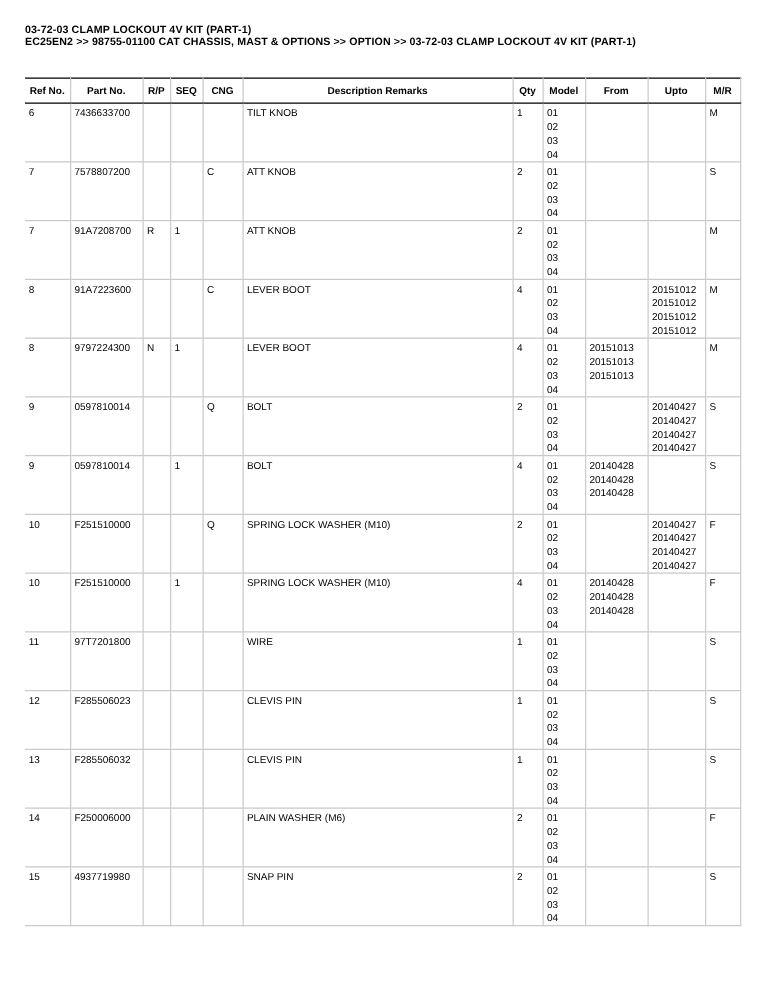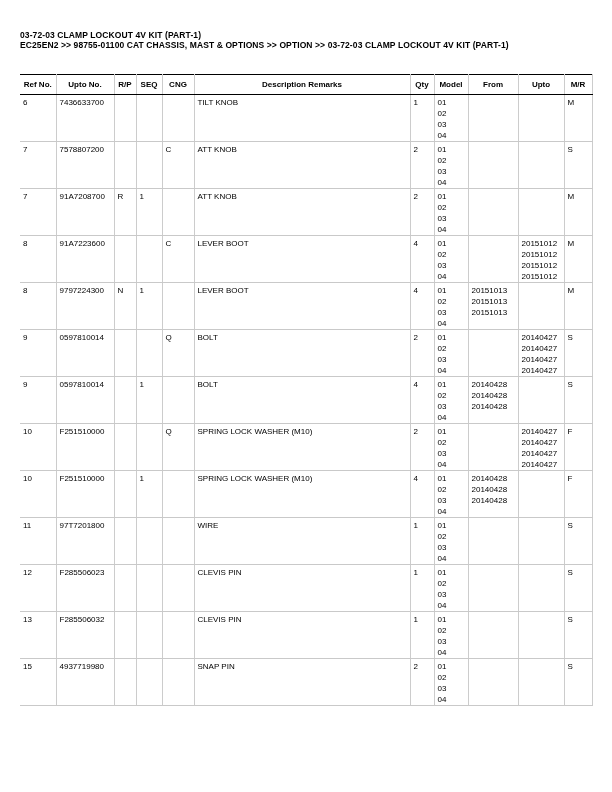--- a/index.html
+++ b/index.html
@@ -5,21 +5,21 @@
   * { box-sizing: border-box; }
   html, body { margin: 0; padding: 0; background: #ffffff; }
   body {
     width: 612px; height: 792px;
     font-family: "Liberation Sans", sans-serif;
     color: #000;
   }
   .page {
     position: relative;
     width: 612px; height: 792px;
-    padding: 28px 20px;
+    padding: 16px 20px;
     overflow: hidden;
     background: #ffffff;
   }
   .doc-title {
     font-size: 8.5px;
     font-weight: 700;
     padding-top: 2px;
     letter-spacing: 0.1px;
   }
   .breadcrumb {
@@ -77,21 +77,21 @@
         <col style="width:216px">
         <col style="width:24px">
         <col style="width:34px">
       <col style="width:50px">
         <col style="width:46px">
         <col style="width:28px">
     </colgroup>
     <thead>
       <tr>
         <th>Ref No.</th>
-        <th>Upto No.</th>
+        <th>Part No.</th>
         <th>R/P</th>
         <th>SEQ</th>
         <th>CNG</th>
         <th>Description Remarks</th>
         <th>Qty</th>
         <th>Model</th>
         <th>From</th>
         <th>Upto</th>
         <th>M/R</th>
       </tr>
@@ -334,20 +334,38 @@
             <div class="line">01</div>
             <div class="line">02</div>
             <div class="line">03</div>
             <div class="line">04</div>
           </td>
     <td class="stack"></td>
     <td class="stack"></td>
     <td>S</td>
   </tr>
         <tr class="part-row">
+    <td>14</td>
+    <td>F250006000</td>
+    <td></td>
+    <td></td>
+    <td></td>
+    <td>PLAIN WASHER (M6)</td>
+    <td>2</td>
+    <td class="stack">
+            <div class="line">01</div>
+            <div class="line">02</div>
+            <div class="line">03</div>
+            <div class="line">04</div>
+          </td>
+    <td class="stack"></td>
+    <td class="stack"></td>
+    <td>F</td>
+  </tr>
+        <tr class="part-row">
     <td>15</td>
     <td>4937719980</td>
     <td></td>
     <td></td>
     <td></td>
     <td>SNAP PIN</td>
     <td>2</td>
     <td class="stack">
             <div class="line">01</div>
             <div class="line">02</div>

